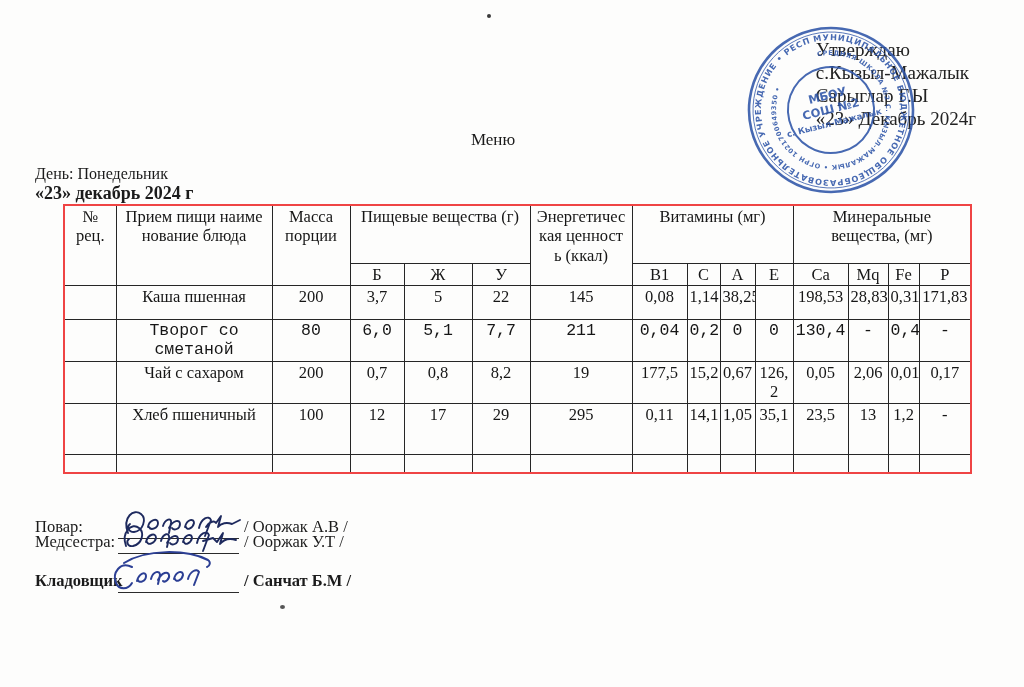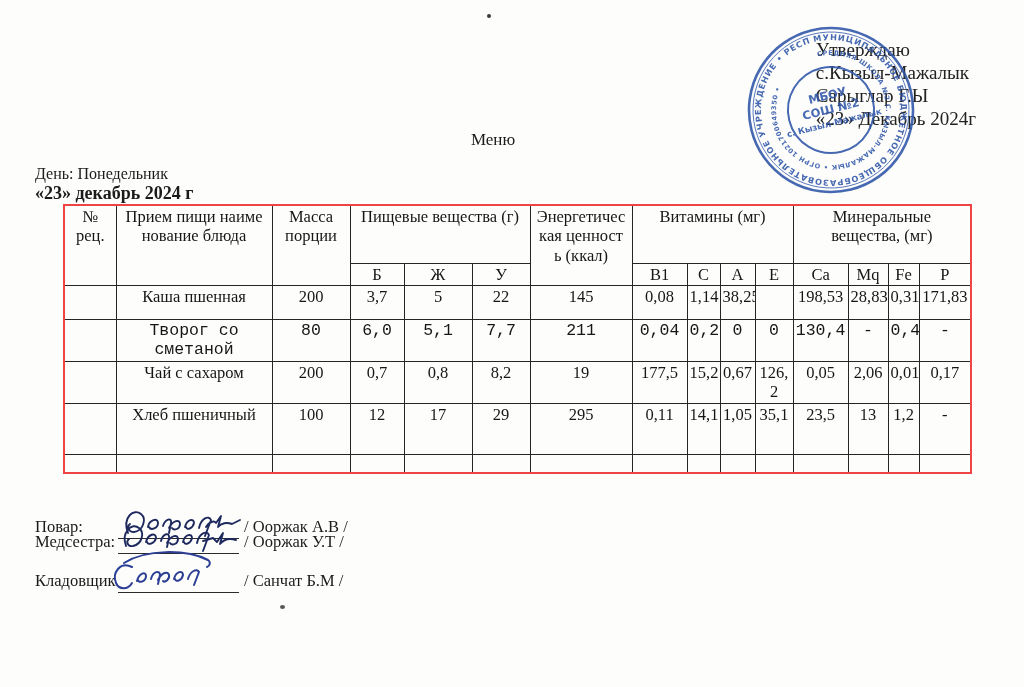--- a/index.html
+++ b/index.html
@@ -46,21 +46,21 @@
   tr.r1{height:34px;} tr.r2{height:37px;font-family:Liberation Mono, monospace;} tr.r3{height:42px;} tr.r4{height:51px;} tr.r5{height:19px;}
   .pre{white-space:pre-line;}
   th.no-col{text-align:left;padding-left:1px;}
   th.energy-col{text-align:left;padding-left:3px;font-family:Liberation Serif, serif;}
   
   .sig-row{position:absolute; left:35px; display:flex; align-items:flex-end; font-size:16.5px;}
   .sig-row .lbl{width:83px; padding-bottom:2px;}
   .sig-line{position:relative; width:121px; height:21px; border-bottom:1.6px solid #2b2b2b;}
   .sig-line svg{position:absolute; left:0; bottom:-7px; overflow:visible;}
   .sig-row .nm{padding:0 0 2px 5px;}
-  .sig-r1{top:517px;} .sig-r2{top:532px;} .sig-r3{top:571px;}
+  .sig-r1{top:517px;} .sig-r2{top:532px;} .sig-r3{top:571px;font-weight:bold;}
   
   .dot{position:absolute; background:#3a3a3a; border-radius:50%;}
   .dot-top{left:487px; top:14px; width:4px; height:4px;}
   .dot-left{left:280px; top:605px; width:5px; height:4px; background:#555;}
 </style>
 </head>
 <body>
 
 <div class="page">
 

